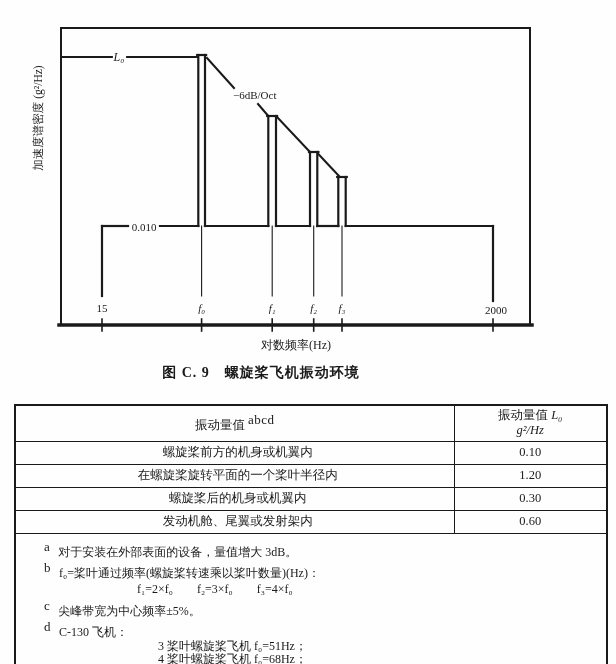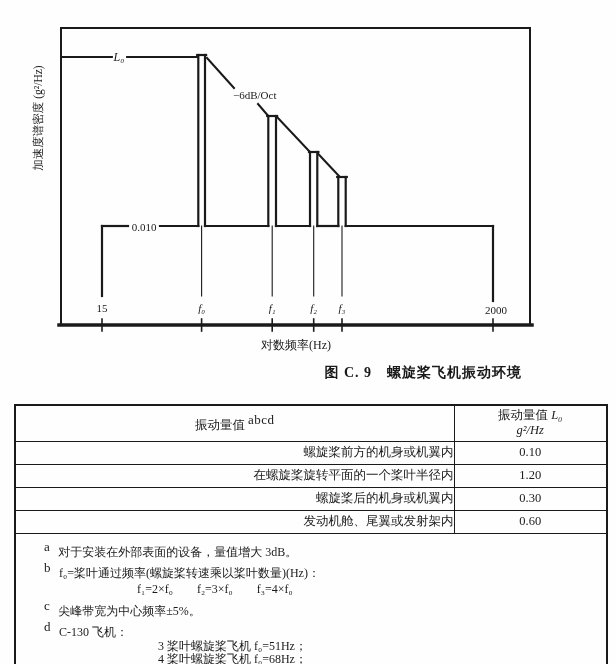--- a/index.html
+++ b/index.html
@@ -4,35 +4,35 @@
 <style>
   * { margin:0; padding:0; box-sizing:border-box; }
   html,body { background:#e8e8e8; }
   .page {
     position:relative; width:616px; height:664px; background:#fefefe;
     font-family:"Liberation Serif", serif; color:#1a1a1a; overflow:hidden;
     margin:0 auto;
   }
   svg text { fill:#1a1a1a; }
   .caption {
-    position:absolute; top:364px; left:0; width:522px; text-align:right;
+    position:absolute; top:364px; left:0; width:522px; text-align:center;
     font-weight:bold; font-size:14px; letter-spacing:1px;
   }
   table.spec {
     position:absolute; left:14px; top:404px; width:592px;
     border-collapse:collapse; table-layout:fixed;
     font-size:12.5px;
   }
   table.spec td, table.spec th {
     border:1.5px solid #1a1a1a; font-weight:normal;
   }
   table.spec { border:2px solid #1a1a1a; }
   tr.hdr th { height:36px; text-align:center; vertical-align:middle; }
   tr.datarow td { height:23px; }
-  td.loc { padding-left:6px; text-align:right; }
+  td.loc { padding-left:6px; text-align:center; }
   td.val { text-align:center; }
   .hdr-sup, .fn sup {
     font-size:13px; vertical-align:super; letter-spacing:0.5px;
   }
   .vhdr-line { line-height:15px; }
   .sym-i { font-style:italic; }
   td.fnotes {
     vertical-align:top; padding:3px 6px 4px 28px; font-size:12px;
     border-bottom:3px solid #1a1a1a;
   }

